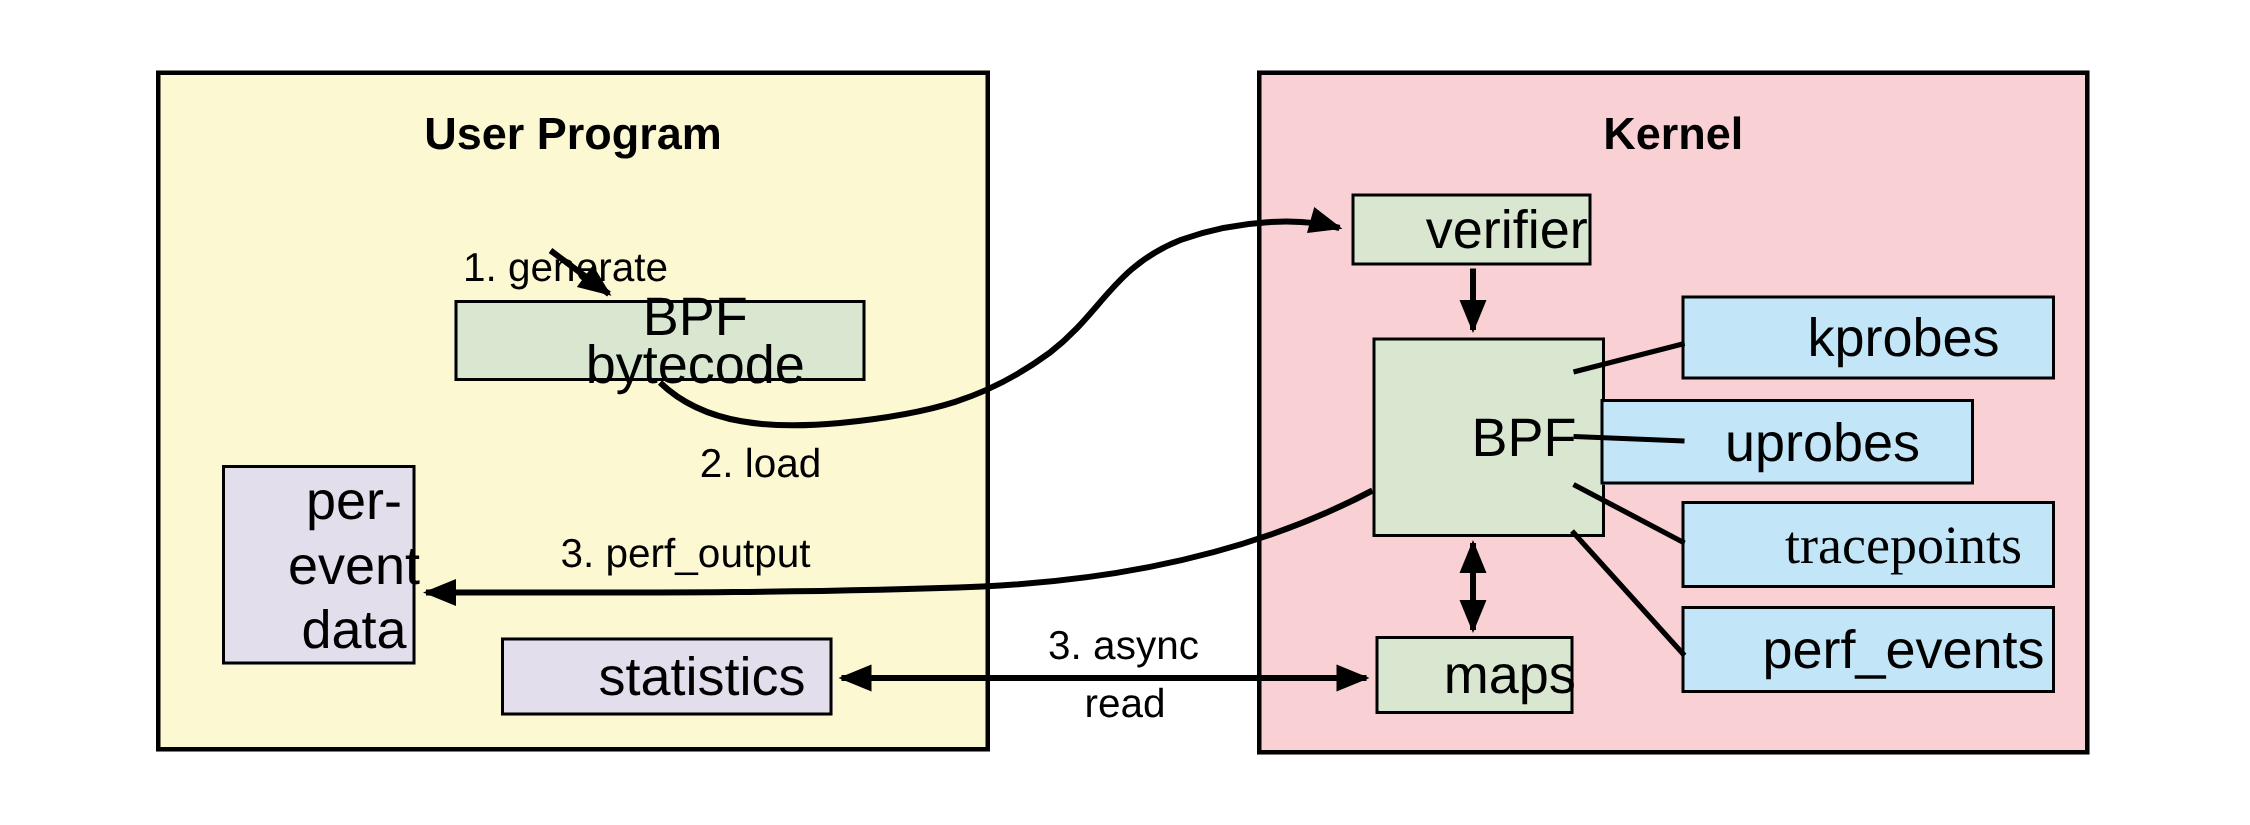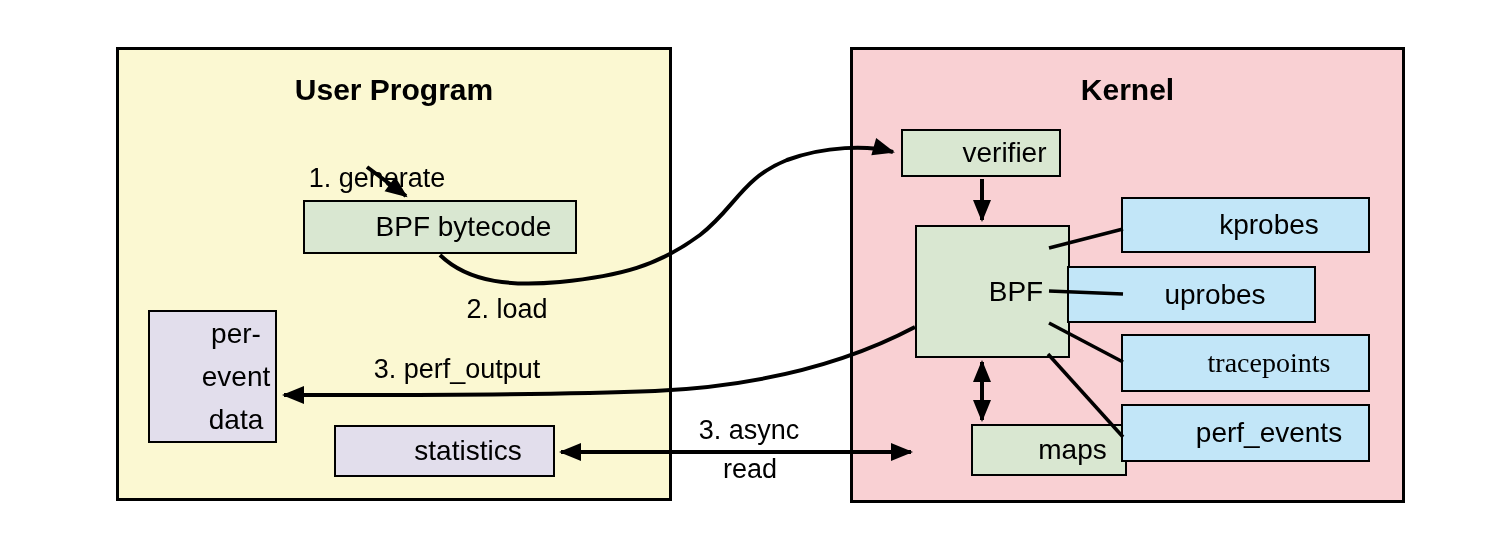--- a/index.html
+++ b/index.html
@@ -22,21 +22,20 @@
     height: 550px;
     background: var(--page-bg);
     font-family: "Liberation Sans", sans-serif;
     color: #000;
     overflow: hidden;
   }
   .container {
     position: absolute;
     border: 3px solid var(--stroke);
     box-sizing: border-box;
-    margin-left: 12px;
   }
   .user-program {
     left: 104px; top: 47px; width: 556px; height: 454px;
     background: var(--user-program-bg);
   }
   .kernel {
     left: 838px; top: 47px; width: 555px; height: 456px;
     background: var(--kernel-bg);
   }
   .container-title {
@@ -49,34 +48,34 @@
   }
   .node {
     position: absolute;
     display: flex;
     flex-direction: column;
     align-items: center;
     justify-content: center;
     text-align: center;
     border: 2.5px solid var(--stroke);
     box-sizing: border-box;
-    font-size: 28px;
+    font-size: 36px;
     line-height: 32px;
     padding-left: 47px;
   }
   .green  { background: var(--green-node-bg); }
   .blue   { background: var(--blue-node-bg); }
   .purple { background: var(--purple-node-bg); }
 
   .node-bpf-bytecode { left: 303px;  top: 200px; width: 274px; height: 54px;  }
   .node-per-event    { left: 148px;  top: 310px; width: 129px; height: 133px; line-height: 43px; }
   .node-statistics   { left: 334px;  top: 425px; width: 221px; height: 52px;  }
   .node-verifier     { left: 901px;  top: 129px; width: 160px; height: 48px;  }
   .node-bpf          { left: 915px;  top: 225px; width: 155px; height: 133px; }
-  .node-maps         { left: 971px;  top: 424px; width: 156px; height: 52px;  }
+  .node-maps         { left: 917px;  top: 424px; width: 132px; height: 52px;  }
   .node-kprobes      { left: 1121px; top: 197px; width: 249px; height: 56px;  }
   .node-uprobes      { left: 1067px; top: 266px; width: 249px; height: 57px; text-align: right;  }
   .node-tracepoints  { left: 1121px; top: 334px; width: 249px; height: 58px; font-family: Liberation Serif, serif;  }
   .node-perf-events  { left: 1121px; top: 404px; width: 249px; height: 58px;  }
 
   .anno {
     position: absolute;
     font-size: 27px;
     line-height: 32px;
     transform: translateX(-50%);

